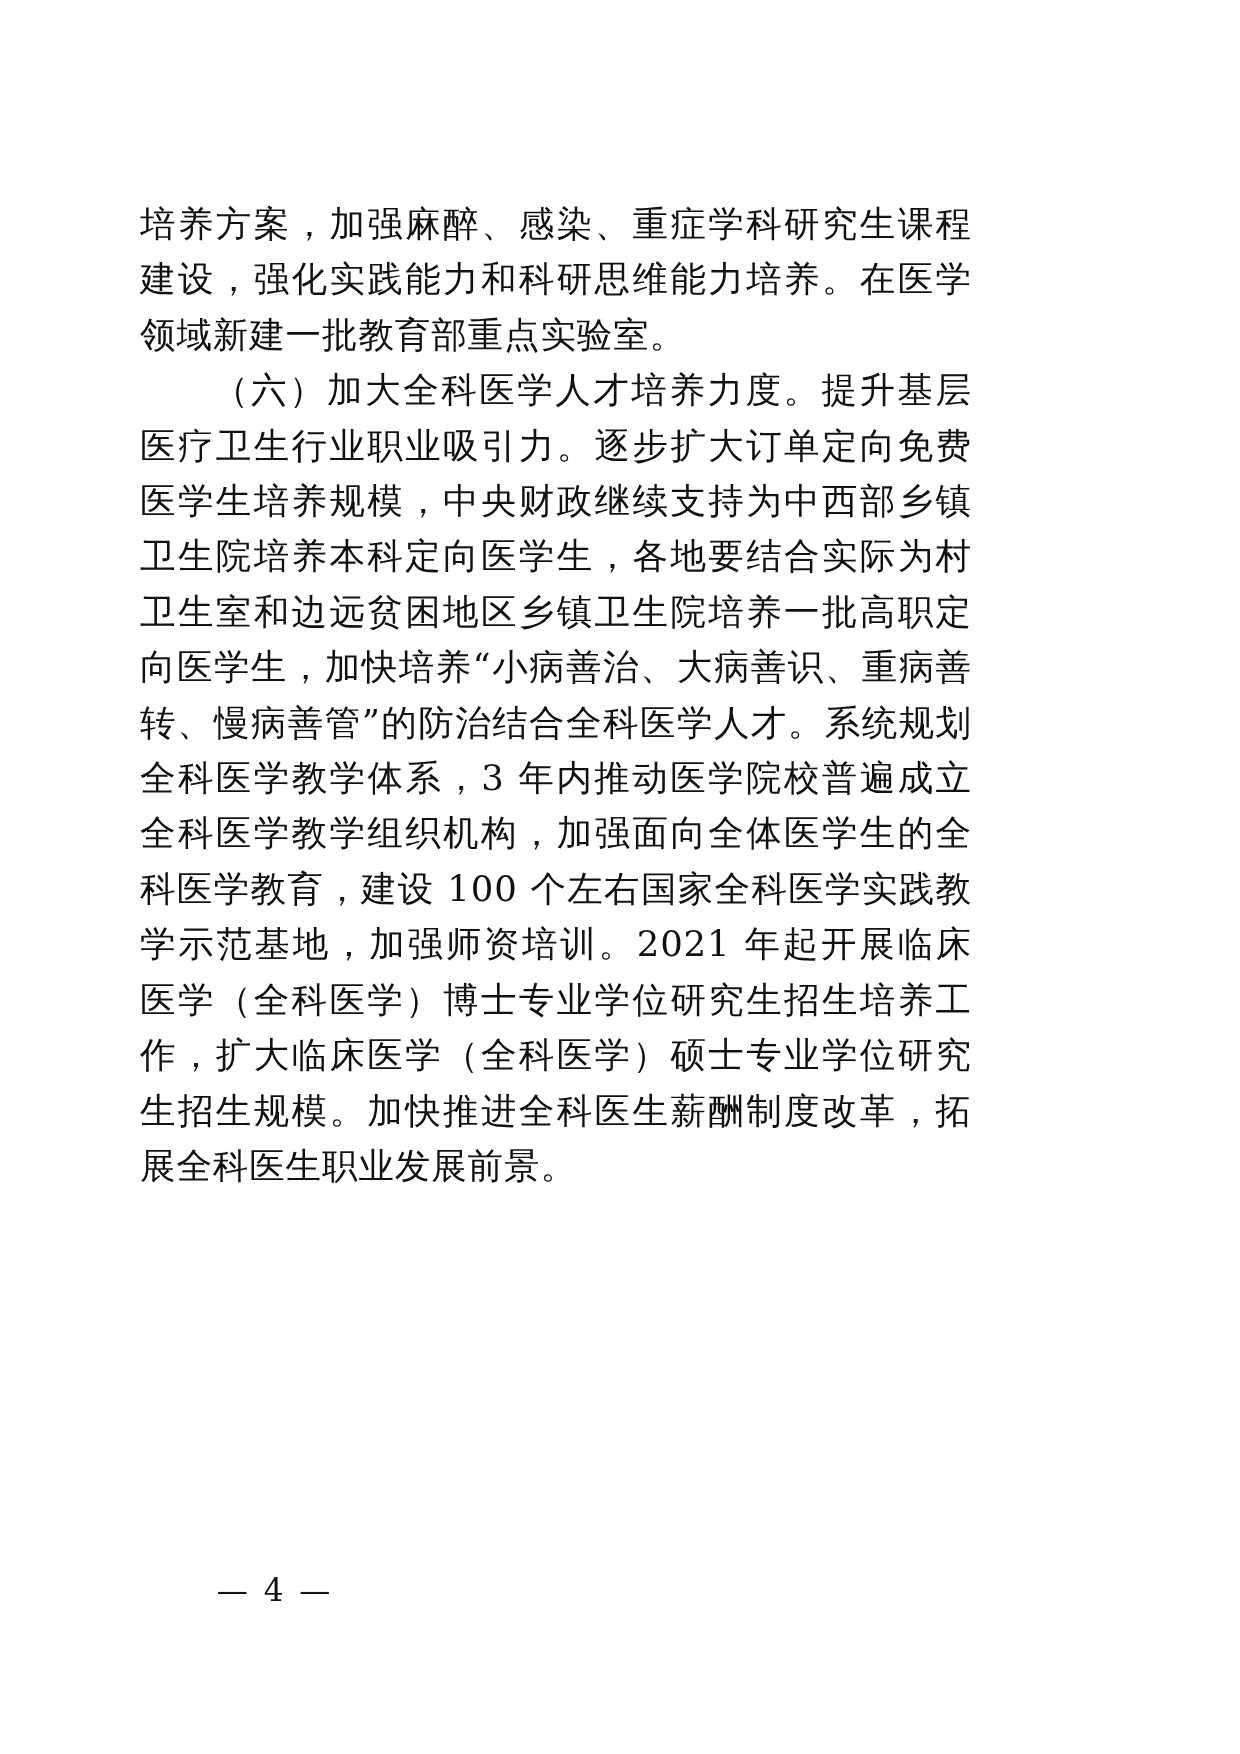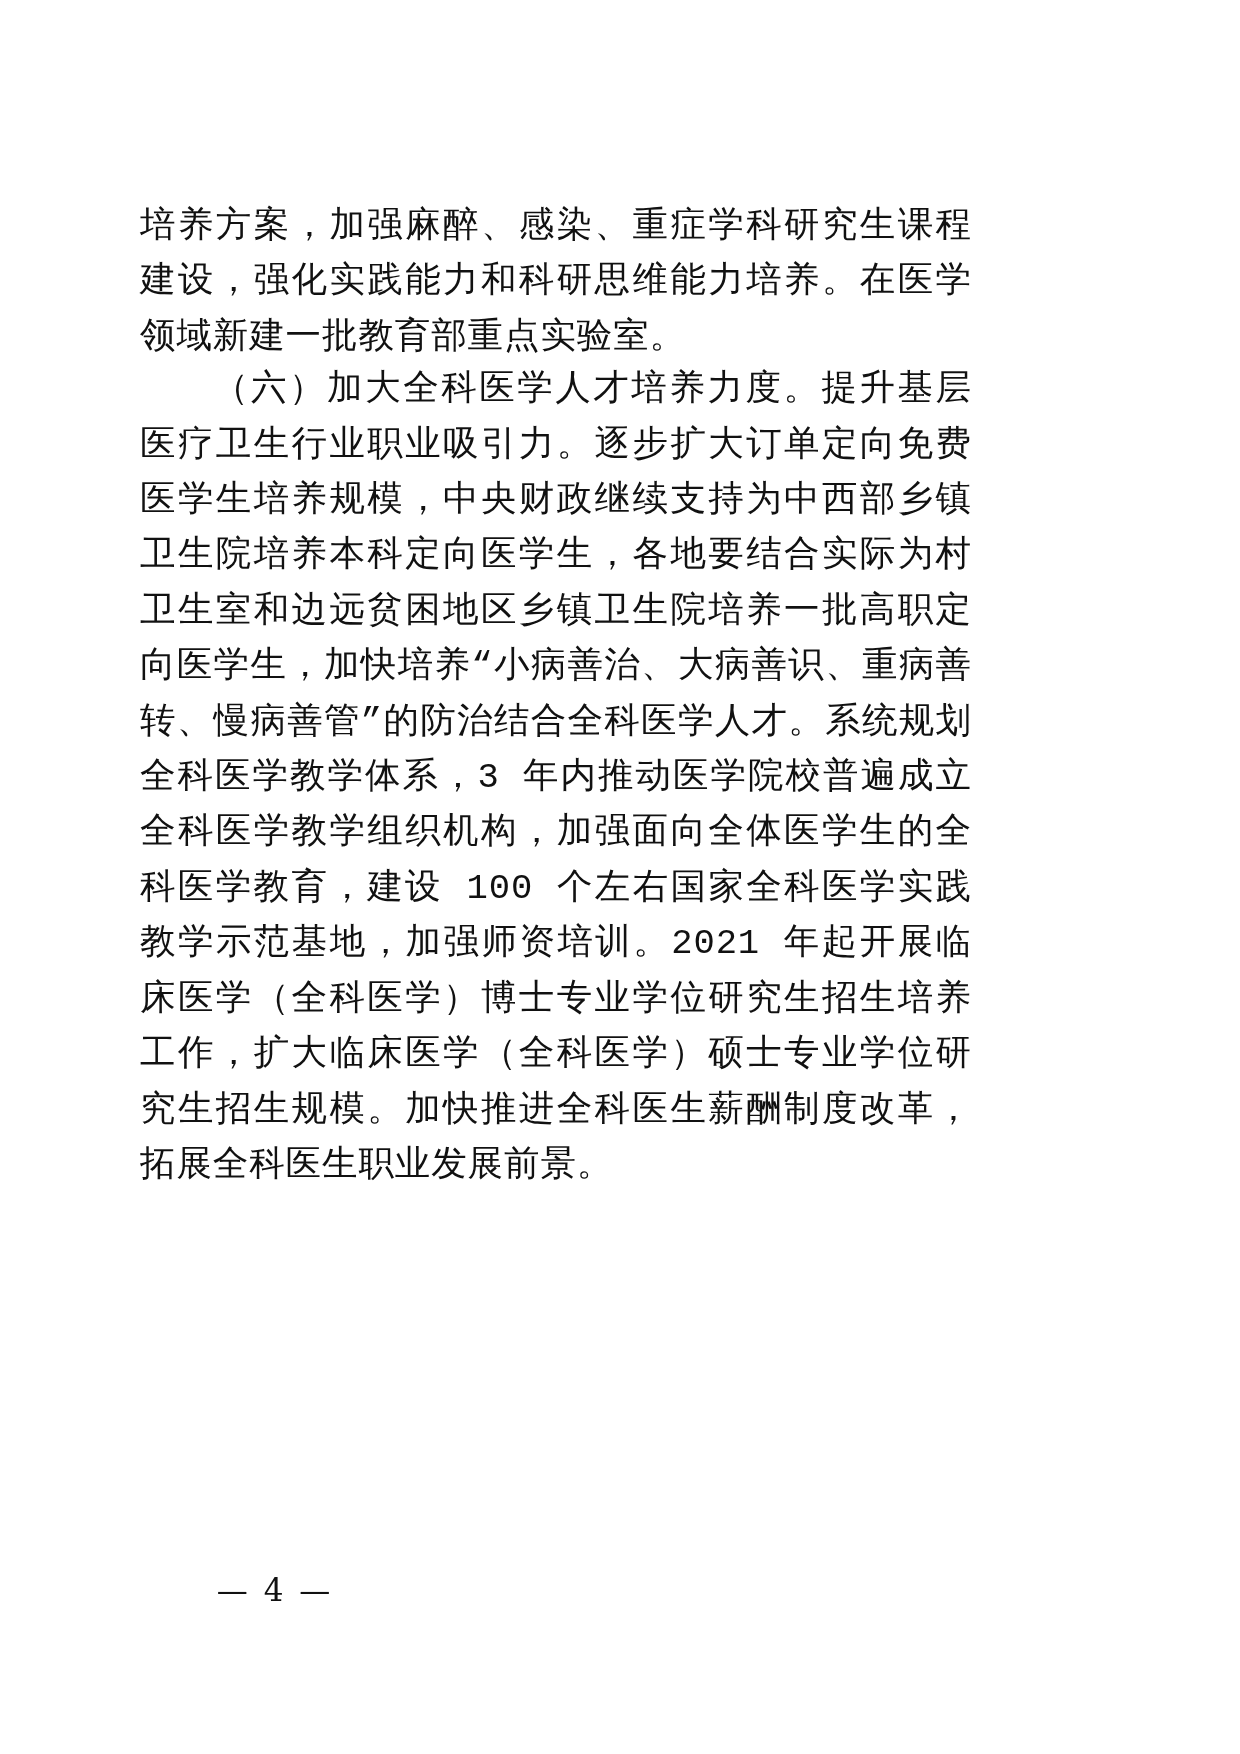--- a/index.html
+++ b/index.html
@@ -36,21 +36,20 @@
     letter-spacing: 0.9px;
     word-break: break-all;
     text-indent: 0;
     font-weight: 500;
   }
   .para + .para {
     margin-top: 0px;
   }
   .para.indent {
     text-indent: 73px;
-    font-family: Liberation Mono, monospace;
   }
   .footer {
     position: absolute;
     left: 140px;
     top: 1570px;
     width: 270px;
     text-align: center;
     font-size: 31px;
     line-height: 40px;
     color: #111111;

